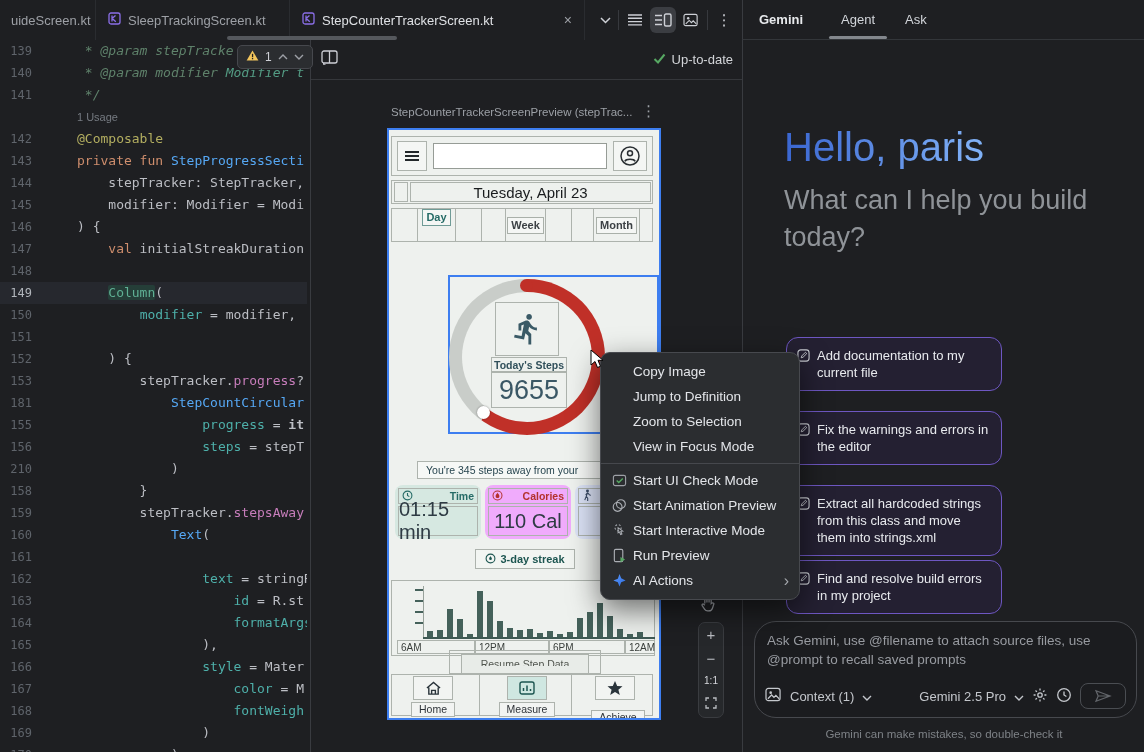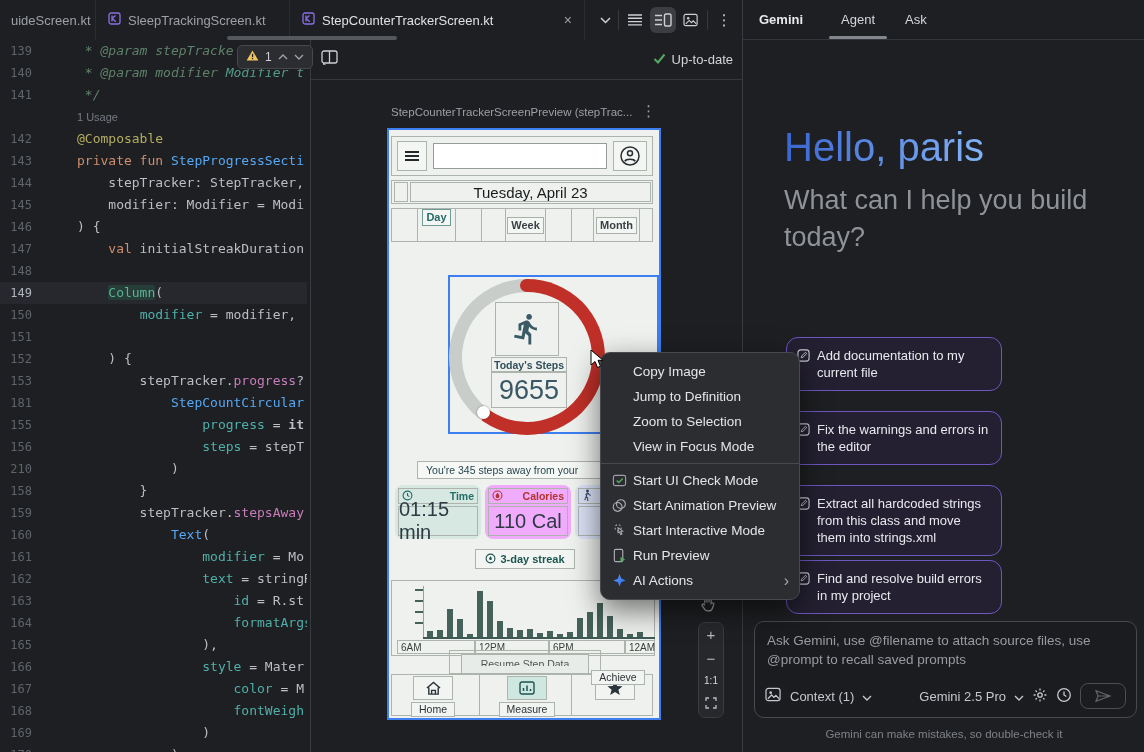--- a/index.html
+++ b/index.html
@@ -78,21 +78,21 @@
   
   .gheader{position:absolute;left:742px;top:0;width:402px;height:40px;border-bottom:1px solid #33363A;border-left:1px solid #393B40;display:flex;align-items:center;background:#1E1F22;z-index:4}
   .gtitle{margin-left:16px;font-weight:bold;font-size:13px;color:#E8EAED}
   .gtab{position:relative;height:40px;line-height:40px;font-size:13px;color:#D2D5DA}
   .gunder{position:absolute;left:-12px;right:-12px;bottom:1px;height:3px;background:#83878D;border-radius:2px}
   .gpanel{position:absolute;left:742px;top:40px;width:402px;height:712px;background:#1E1F22;border-left:1px solid #393B40;z-index:1}
   .ghello{position:absolute;left:41px;top:84px;font-size:40px;line-height:46px;font-weight:400;background:linear-gradient(90deg,#3A66D1 0%,#7FB0F6 95%);-webkit-background-clip:text;background-clip:text;color:transparent}
   .gsub{position:absolute;left:41px;top:142px;width:330px;font-size:27px;line-height:37px;color:#8F9398}
   .sg-card{position:absolute;left:43px;width:216px;border:1px solid #6E57C2;border-radius:12px;background:#242032;padding:9px 10px;display:flex;gap:7px;font-size:13px;line-height:17px;color:#E8EAEE}
   .sg-ic{flex:0 0 13px;height:13px;margin-top:2px}
-  .ginput{position:absolute;left:11px;top:581px;width:383px;height:97px;background:#1B1C1F;border:1px solid #47494E;border-radius:10px}
+  .ginput{position:absolute;left:11px;top:581px;width:383px;height:97px;background:#1B1C1F;border:1px solid #47494E;border-radius:22px}
   .gph{position:absolute;left:12px;top:9px;width:355px;font-size:13.5px;line-height:19px;color:#989BA1}
   .gctrl{position:absolute;left:10px;right:10px;bottom:7px;height:28px;display:flex;align-items:center;gap:8px;color:#C4C7CC;font-size:13px}
   .gsend{width:46px;height:26px;border:1px solid #4A4D52;border-radius:8px;display:flex;align-items:center;justify-content:center;color:#63666B}
   .gfoot{position:absolute;left:0;top:688px;width:402px;text-align:center;font-size:11.5px;color:#7E8287}
   .spacer{flex:1}
 </style>
 </head>
 <body>
 
 <div id="app">
@@ -233,21 +233,20 @@
         <div class="code-row">
           <span class="ln">159</span>
           <span class="lt"><span class="tk-plain">        stepTracker.</span><span class="tk-prop">stepsAway</span></span>
         </div>
         <div class="code-row">
           <span class="ln">160</span>
           <span class="lt"><span class="tk-plain">            </span><span class="tk-fn">Text</span><span class="tk-plain">(</span></span>
         </div>
         <div class="code-row">
           <span class="ln">161</span>
-          <span class="lt"><span class="tk-plain">                </span><span class="tk-named">modifier</span><span class="tk-plain"> = Mo</span></span>
         </div>
         <div class="code-row">
           <span class="ln">162</span>
           <span class="lt"><span class="tk-plain">                </span><span class="tk-named">text</span><span class="tk-plain"> = stringR</span></span>
         </div>
         <div class="code-row">
           <span class="ln">163</span>
           <span class="lt"><span class="tk-plain">                    </span><span class="tk-named">id</span><span class="tk-plain"> = R.st</span></span>
         </div>
         <div class="code-row">
@@ -463,21 +462,21 @@
             <path d="M4.5 10V7M8 10V4.5M11.5 10V8" stroke="#1C5550" stroke-width="1.5"></path>
           </svg>
         </div>
       <div class="ph lb" style="left:206px;top:546px;width:40px;height:24px;display:flex;align-items:center;justify-content:center;background:#F2F4F2">
           <svg width="18" height="17" viewBox="0 0 18 17">
             <path d="M9 1l2.2 5 5.3.3-4.1 3.4 1.4 5.2L9 12l-4.8 2.9 1.4-5.2L1.5 6.3l5.3-.3z" fill="#2A343B"></path>
           </svg>
         </div>
       <div class="ph lb navlab" style="left:22px;top:572px;width:44px;height:15px">Home</div>
       <div class="ph lb navlab" style="left:110px;top:572px;width:56px;height:15px">Measure</div>
-      <div class="ph lb navlab" style="left:202px;top:540px;width:54px;height:15px">Achieve</div>
+      <div class="ph lb navlab" style="left:202px;top:580px;width:54px;height:15px">Achieve</div>
     </div>
   </div>
 
   <div class="pan-btn">
       <svg width="16" height="17" viewBox="0 0 15 16">
         <path d="M4.5 8V3.8a1 1 0 0 1 2 0V7M6.5 6.8V2.6a1 1 0 0 1 2 0V7M8.5 6.9V3.4a1 1 0 0 1 2 0V8c1-1 2.3-.8 2.6.2l-1.4 4.3c-.5 1.6-1.7 2.5-3.4 2.5H7.1c-1.1 0-2.1-.5-2.7-1.4L2 10c-.6-.9.6-2 1.5-1.2l1 .9" fill="none" stroke="#9DA0A6" stroke-width="1.2"></path>
       </svg>
     </div>
   <div class="zoomstack">
     <span class="zi">+</span>

